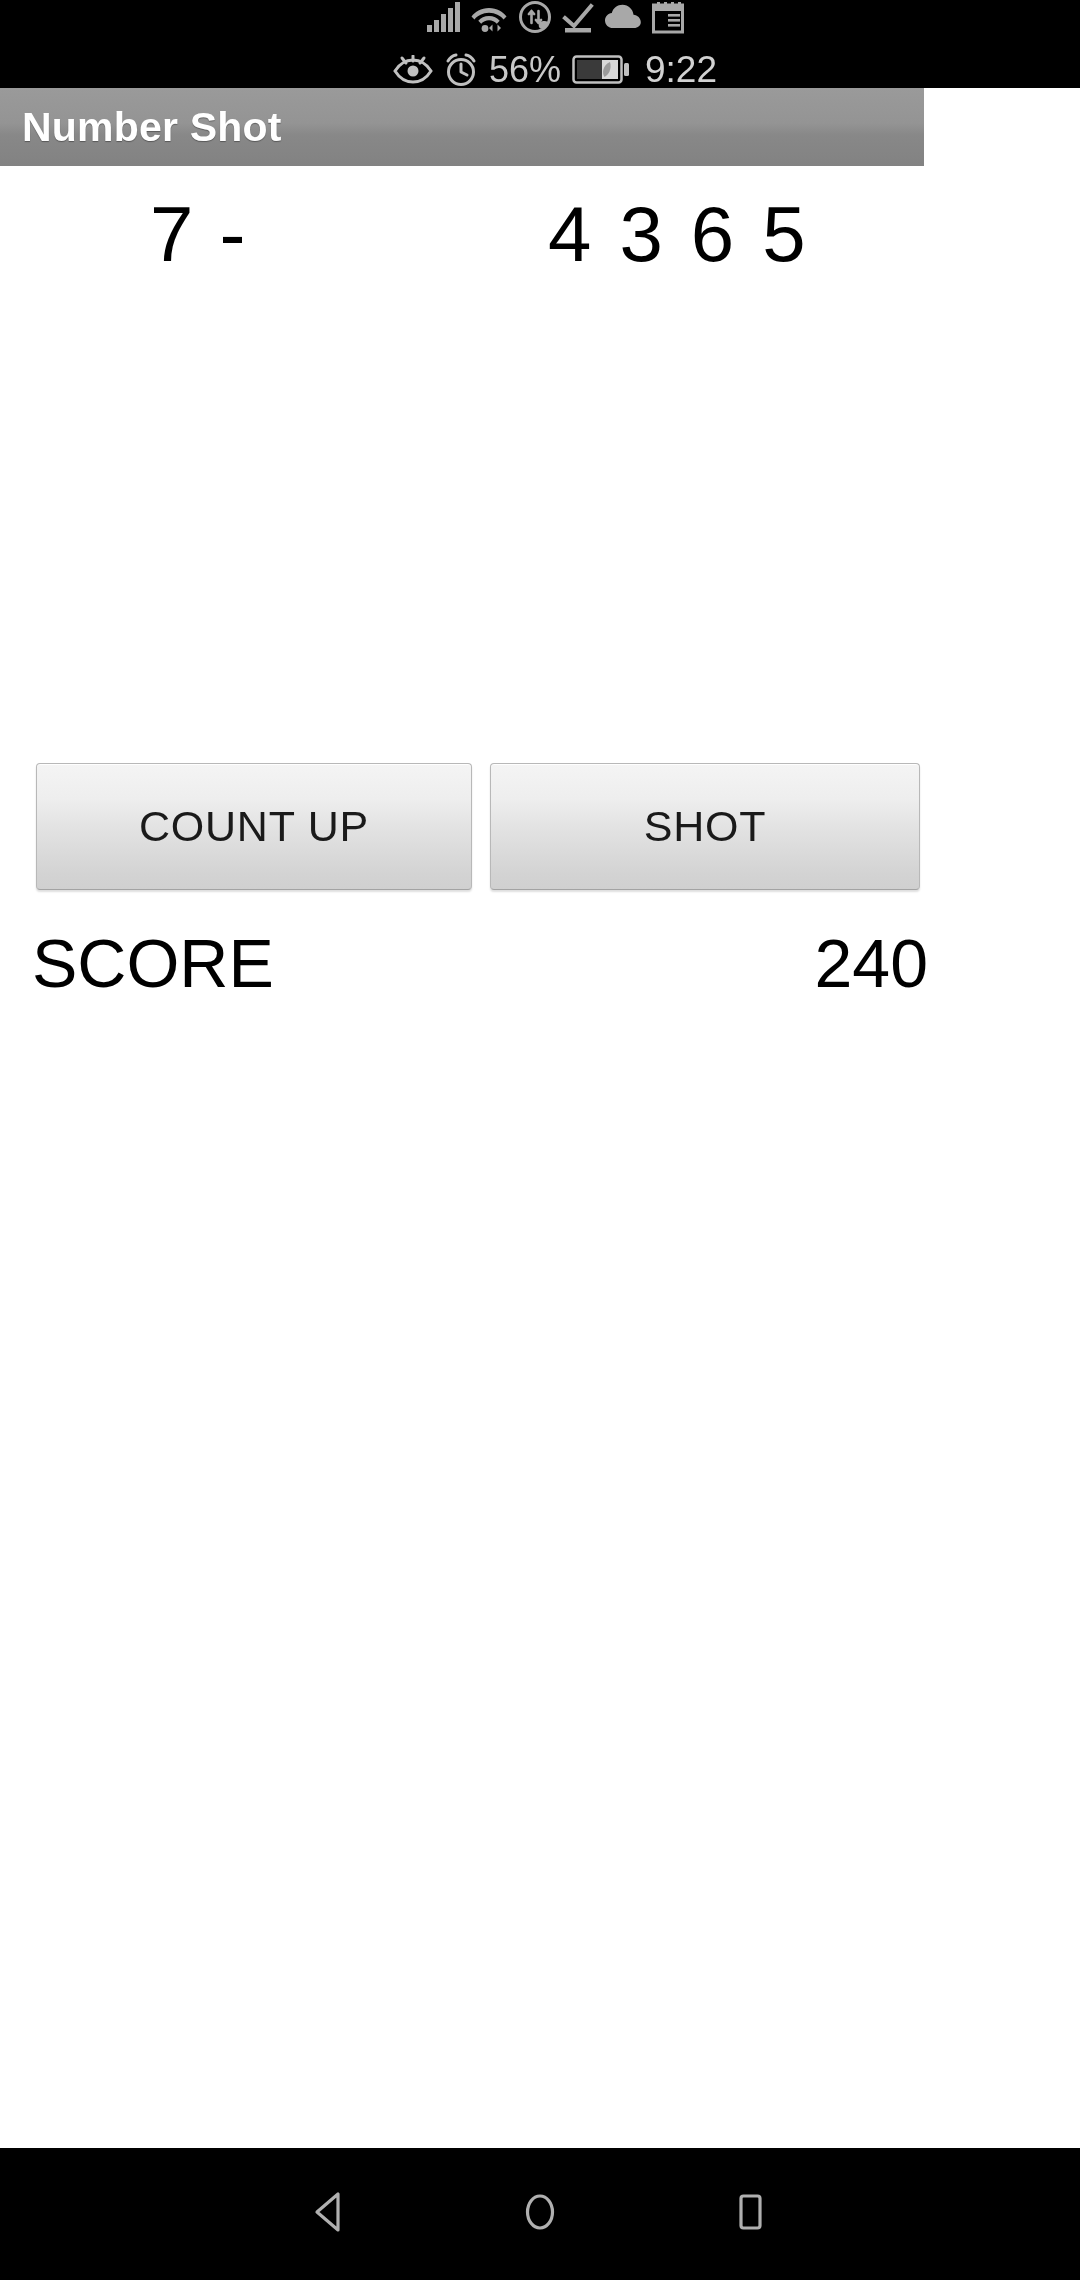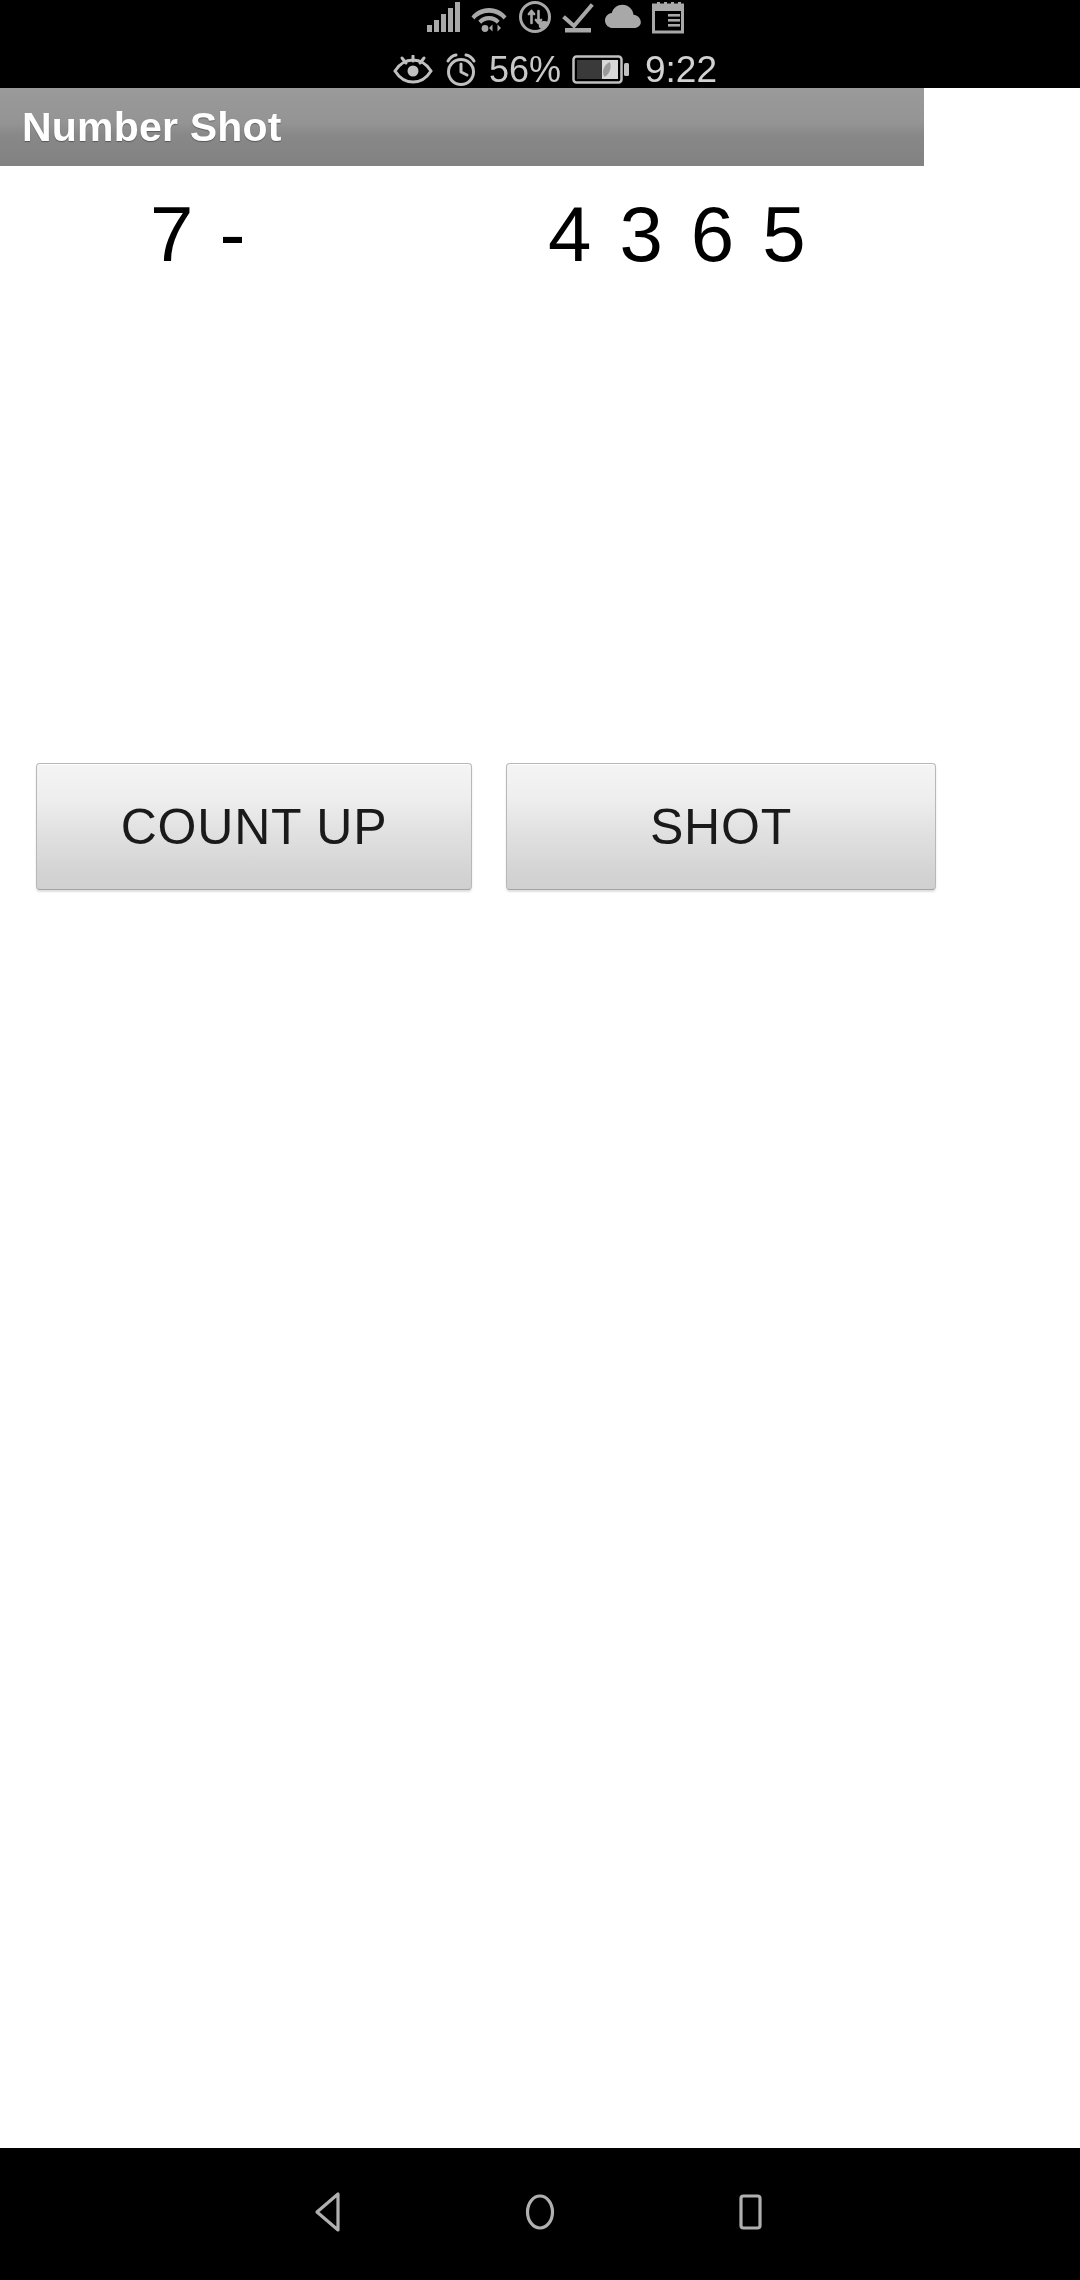--- a/index.html
+++ b/index.html
@@ -138,23 +138,23 @@
     border: 1px solid #b8b8b8;
     border-bottom-color: #a3a3a3;
     border-radius: 4px;
     box-shadow: 0 2px 2px rgba(0,0,0,0.13), inset 0 1px 0 rgba(255,255,255,0.85);
     display: flex;
     align-items: center;
     justify-content: center;
     cursor: pointer;
   }
   #btn-count-up { left: 36px; width: 436px; }
-  #btn-shot     { left: 506px; width: 430px; }
+  #btn-shot     { left: 490px; width: 430px; }
   .holo-button span {
-    font-size: 50px;
+    font-size: 43px;
     color: #1a1a1a;
     letter-spacing: 0.8px;
     font-family: "Liberation Sans", sans-serif;
   }
 
   
   #score-row {
     position: absolute;
     top: 763px;
     left: 0;
@@ -325,20 +325,24 @@
 
   <div id="button-row">
     <div class="holo-button" id="btn-count-up">
       <span>COUNT UP</span>
     </div>
     <div class="holo-button" id="btn-shot">
       <span>SHOT</span>
     </div>
   </div>
 
+  <div id="score-row">
+    <span id="score-label">SCORE</span>
+    <span id="score-value">240</span>
+  </div>
 
 </div>
 
 <div id="nav-bar">
   <div id="nav-spacer-left"></div>
 
   <div class="nav-btn">
     <span>
       <svg width="46" height="46" viewBox="0 0 46 46">
         <path d="M31 5 L31 41 L10 23 Z" fill="none" stroke="#b0b0b0" stroke-width="3.2" stroke-linejoin="round"></path>

